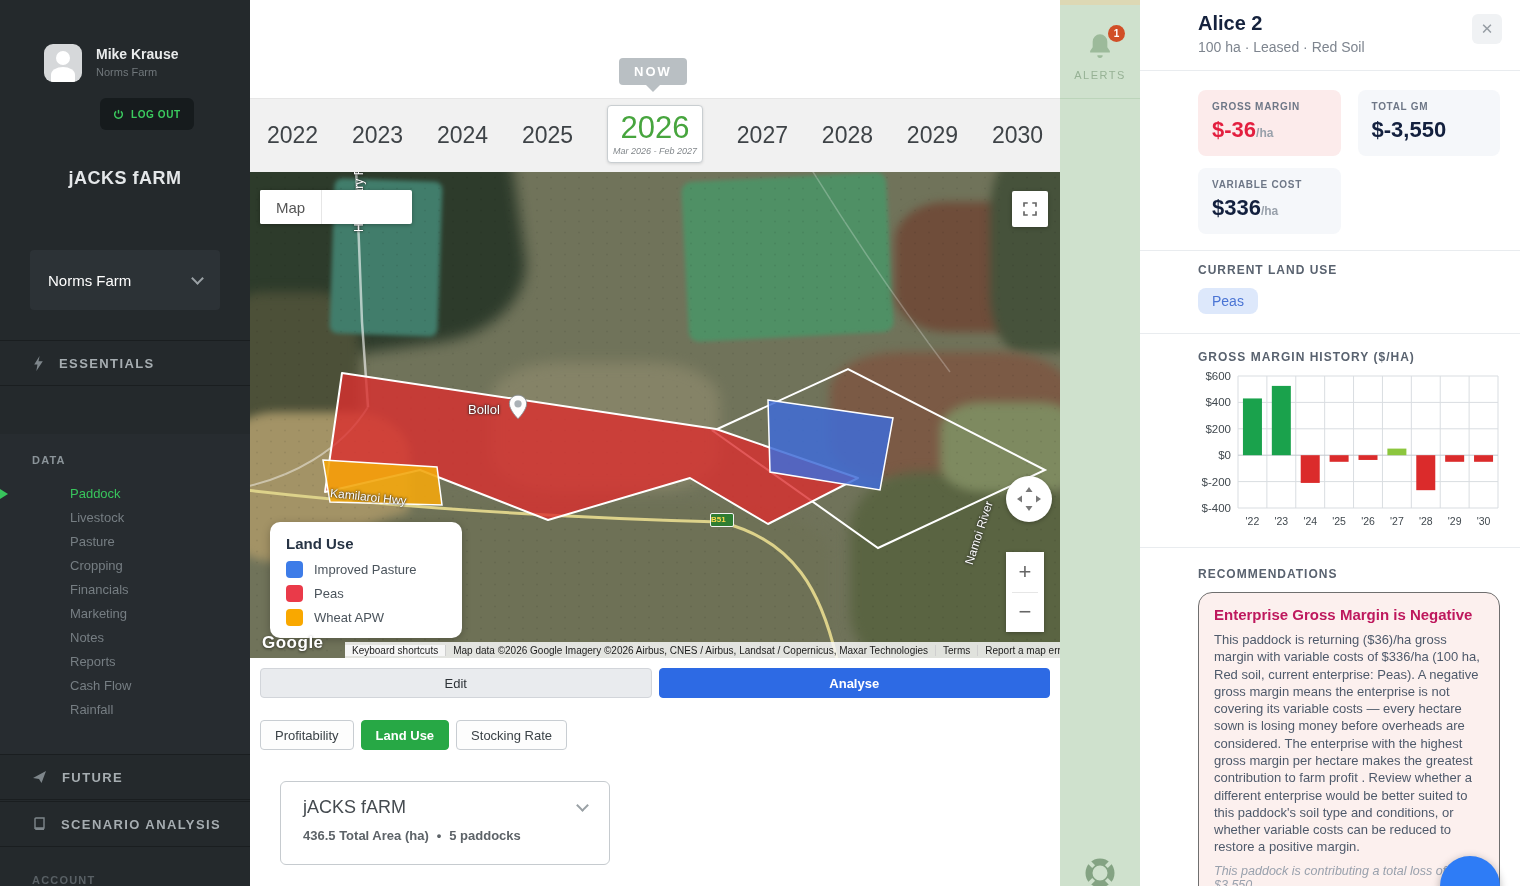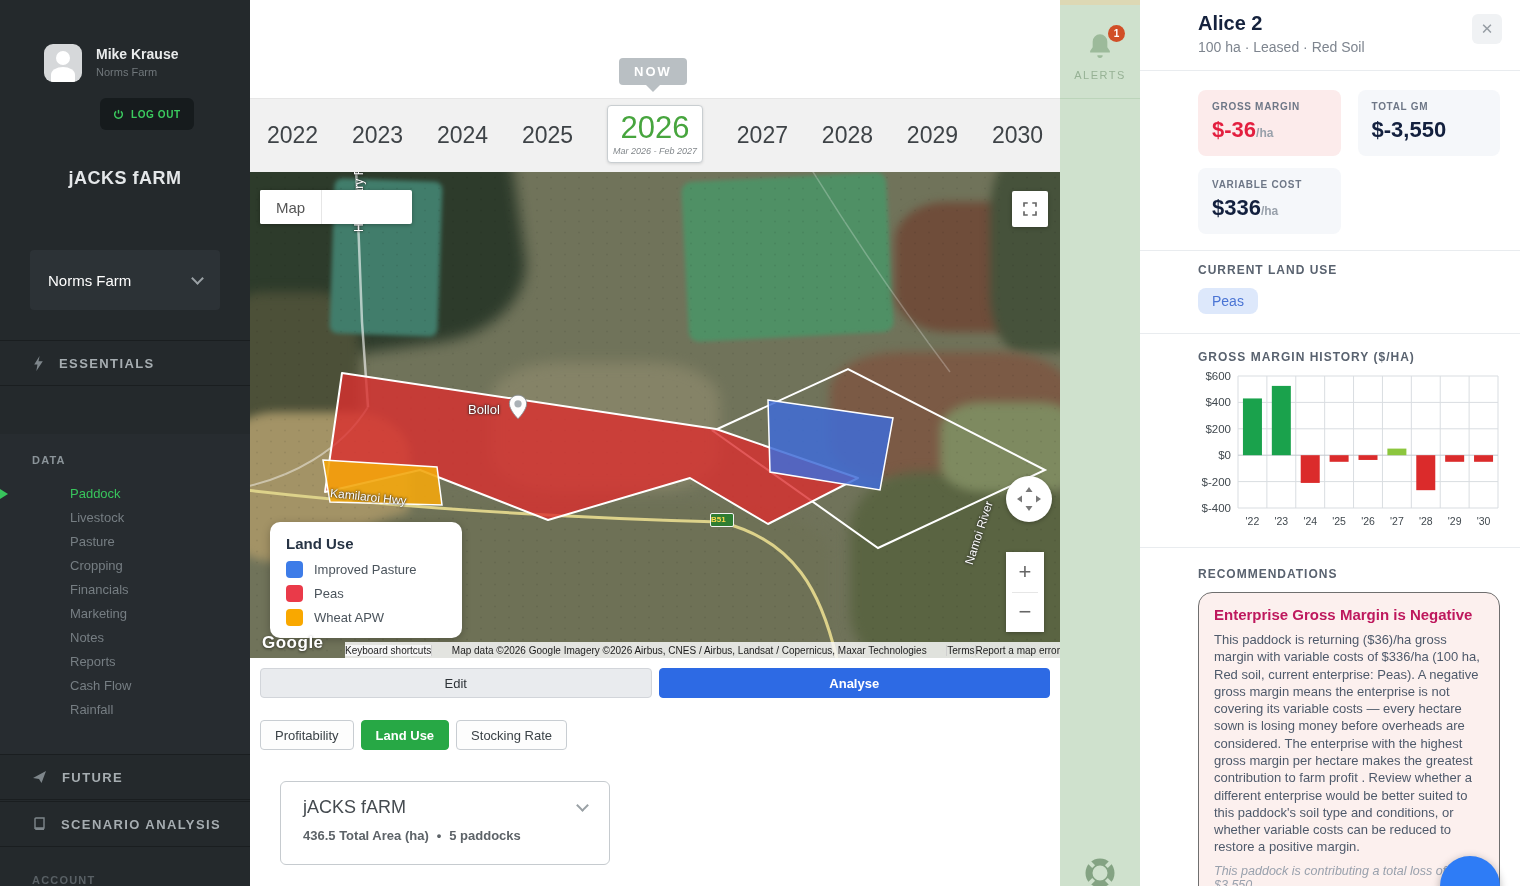--- a/index.html
+++ b/index.html
@@ -75,21 +75,21 @@
   .legend-card { position:absolute; left:20px; top:350px; width:192px; background:#fff; border-radius:10px;
     box-shadow:0 2px 8px rgba(0,0,0,.25); padding:13px 16px 12px; }
   .legend-title { font-size:15px; font-weight:700; color:#273445; margin-bottom:9px; }
   .legend-item { display:flex; align-items:center; gap:11px; margin-top:7px; }
   .swatch { width:17px; height:17px; border-radius:4px; flex:none; }
   .legend-item span { font-size:13px; color:#4b545c; }
   .google-logo { position:absolute; left:12px; top:461px; color:#fff; font-size:17px; font-weight:700; letter-spacing:.5px;
     text-shadow:0 1px 3px rgba(0,0,0,.6); }
   .attr-bar { position:absolute; left:95px; top:470px; width:715px; height:16px; display:flex; align-items:center;
     background:rgba(248,248,248,.85); font-size:10px; color:#1c1c1c; }
-  .attr-bar span { padding:0 0; border-left:1px solid #cfcfcf; white-space:nowrap; }
+  .attr-bar span { padding:0 7px; border-left:1px solid #cfcfcf; white-space:nowrap; }
   .attr-bar span:first-child { border-left:none; background:#f6f6f6; }
   .attr-mid { flex:1; text-align:center; }
 
   
   .actions { position:absolute; left:10px; top:668px; width:790px; display:flex; gap:7px; }
   .actions button { flex:1; height:30px; border-radius:4px; font-size:13px; cursor:pointer; font-family:inherit; }
   .btn-edit { background:#e9ebee; border:1px solid #d2d5da; color:#2e3338; }
   .btn-analyse { background:#2d6ae4; border:1px solid #2d6ae4; color:#fff; font-weight:600; }
   .view-tabs { position:absolute; left:10px; top:720px; display:flex; gap:7px; }
   .view-tabs button { height:30px; padding:0 14px; border-radius:4px; font-size:13px; cursor:pointer; font-family:inherit;

